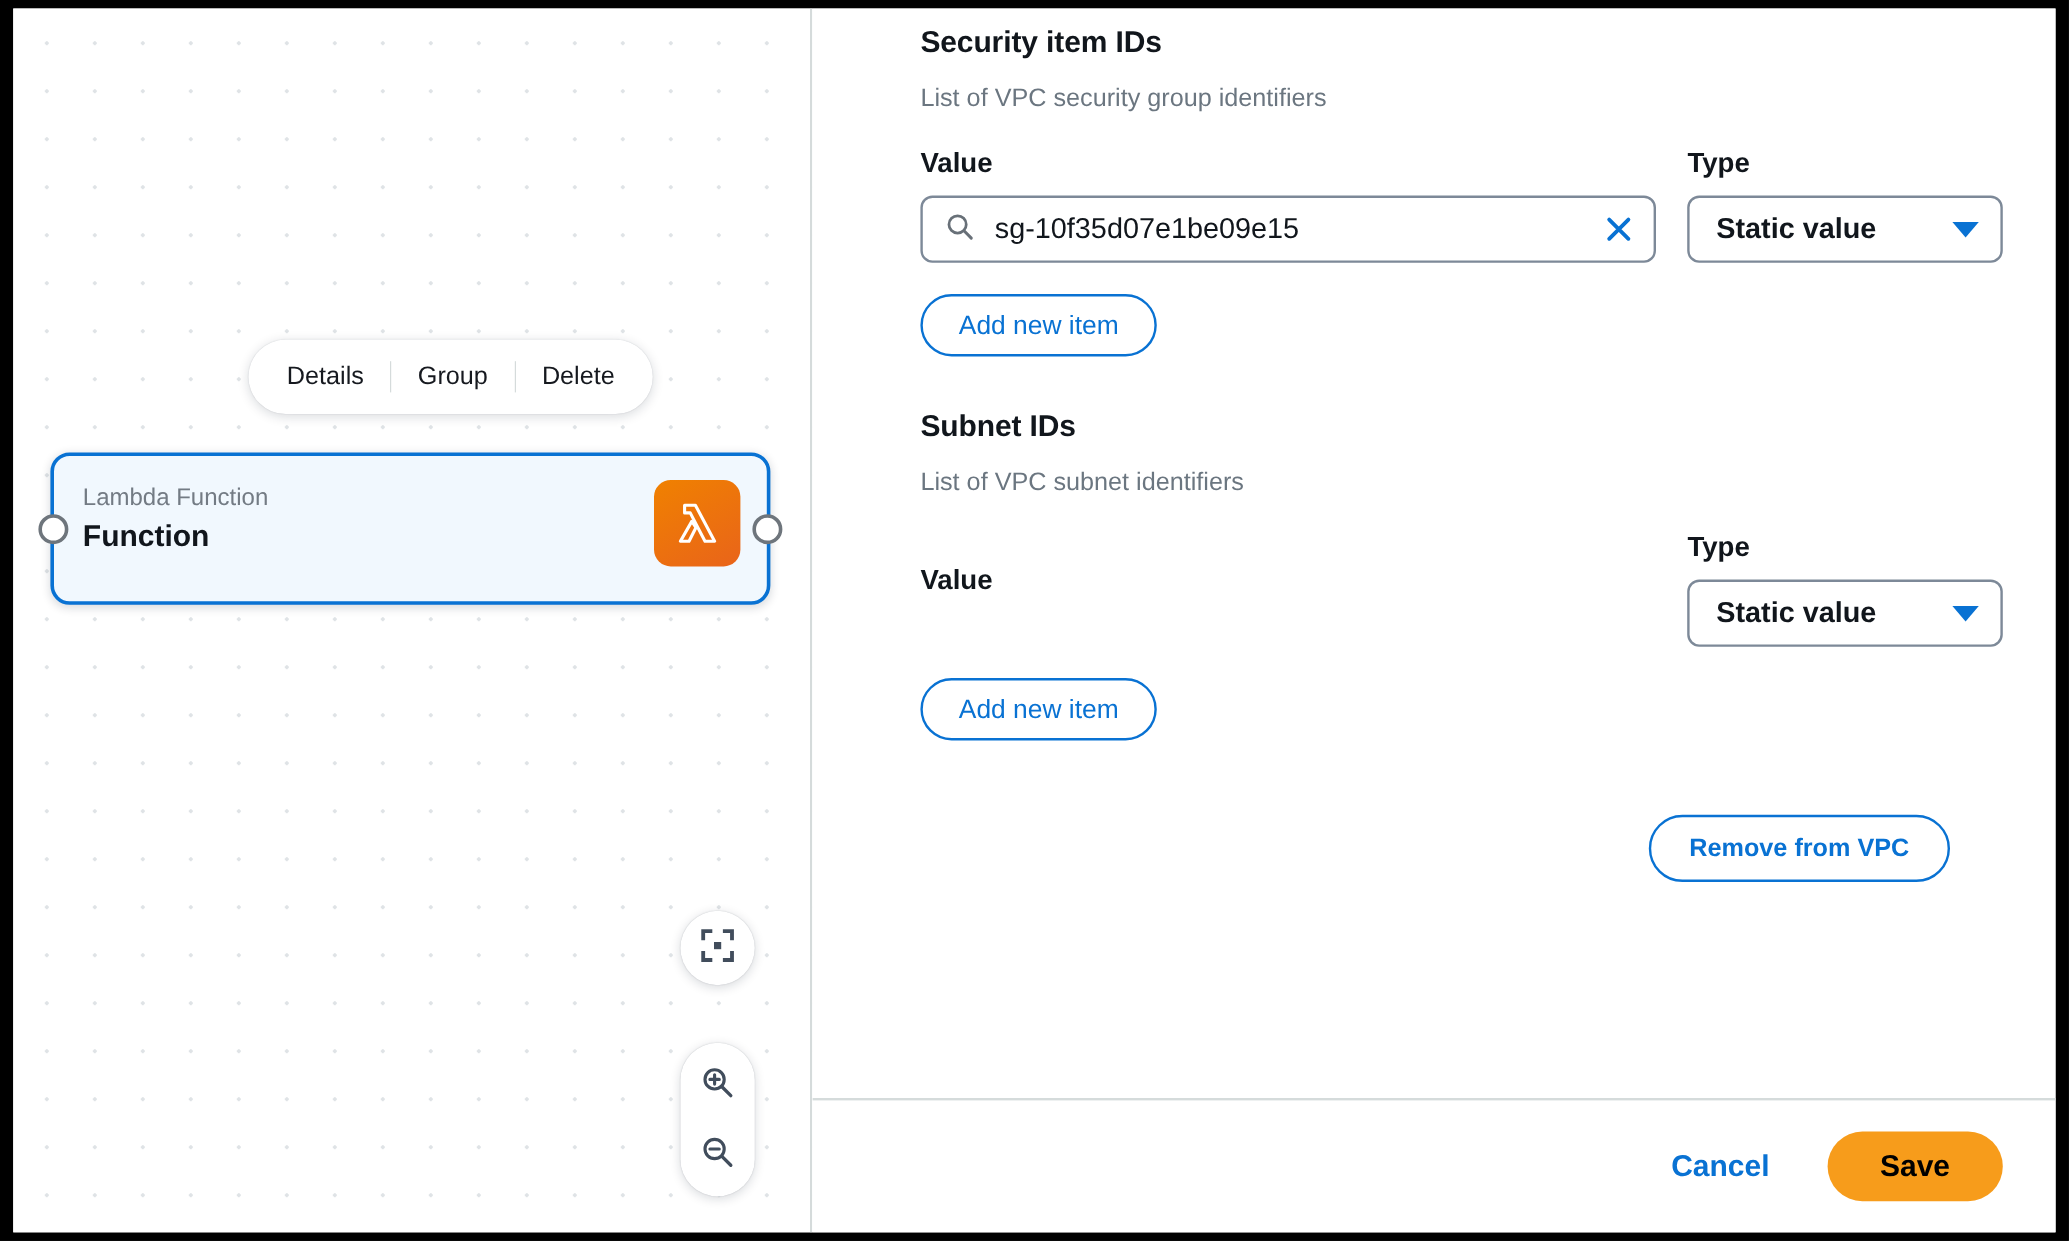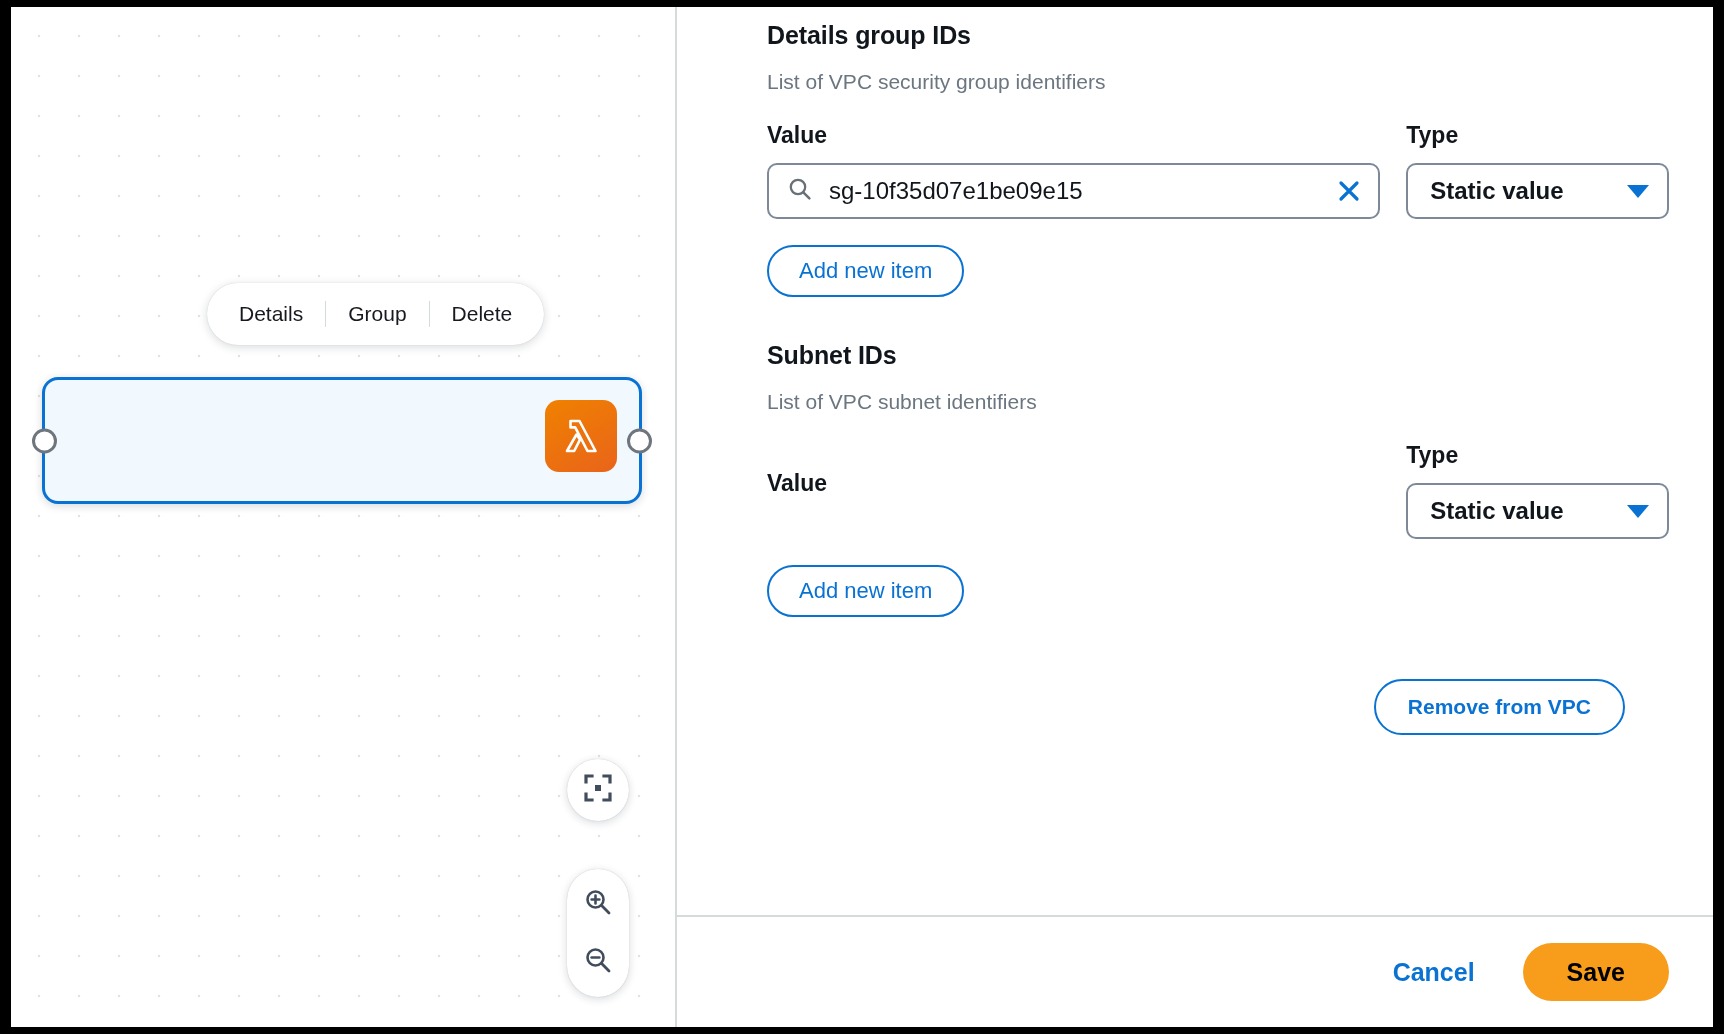--- a/index.html
+++ b/index.html
@@ -302,20 +302,24 @@
       <div class="node-toolbar-item">Details</div>
       <div class="tb-sep"></div>
       <div class="node-toolbar-item">Group</div>
       <div class="tb-sep"></div>
       <div class="node-toolbar-item">Delete</div>
     </div>
 
     <div class="node-card">
       <div class="port left"></div>
       <div class="port right"></div>
+      <div class="node-text">
+        <div class="node-subtitle">Lambda Function</div>
+        <div class="node-title">Function</div>
+      </div>
       <div class="lambda-icon">
         <svg width="48" height="48" viewBox="0 0 48 48" aria-hidden="true">
           <path d="M13.5 9 H22.5 L38.5 39 H30.5 L18.2 15.4 H13.5 Z" fill="none" stroke="#ffffff" stroke-width="2.6" stroke-linejoin="round"></path>
           <path d="M19.5 22.5 L10.0 39 H17.2 L23.0 27.6 Z" fill="none" stroke="#ffffff" stroke-width="2.6" stroke-linejoin="round"></path>
         </svg>
       </div>
     </div>
 
     <div class="fit-btn">
       <span>
@@ -352,21 +356,21 @@
       </div>
     </div>
 
     <div class="canvas-divider"></div>
   </div>
 
   <div class="panel">
     <div class="panel-body">
 
       <div class="section">
-        <div class="section-title">Details group IDs</div>
+        <div class="section-title">Security item IDs</div>
         <div class="section-desc">List of VPC security group identifiers</div>
 
         <div class="field-row">
           <div class="field-col-value">
             <div class="field-label">Value</div>
             <div class="input-box">
               <span>
                 <svg width="26" height="26" viewBox="0 0 26 26" aria-hidden="true">
                   <circle cx="11" cy="11" r="7.2" fill="none" stroke="#687078" stroke-width="2.3"></circle>
                   <path d="M16.3 16.3 L22.4 22.4" stroke="#687078" stroke-width="2.5" stroke-linecap="round"></path>

